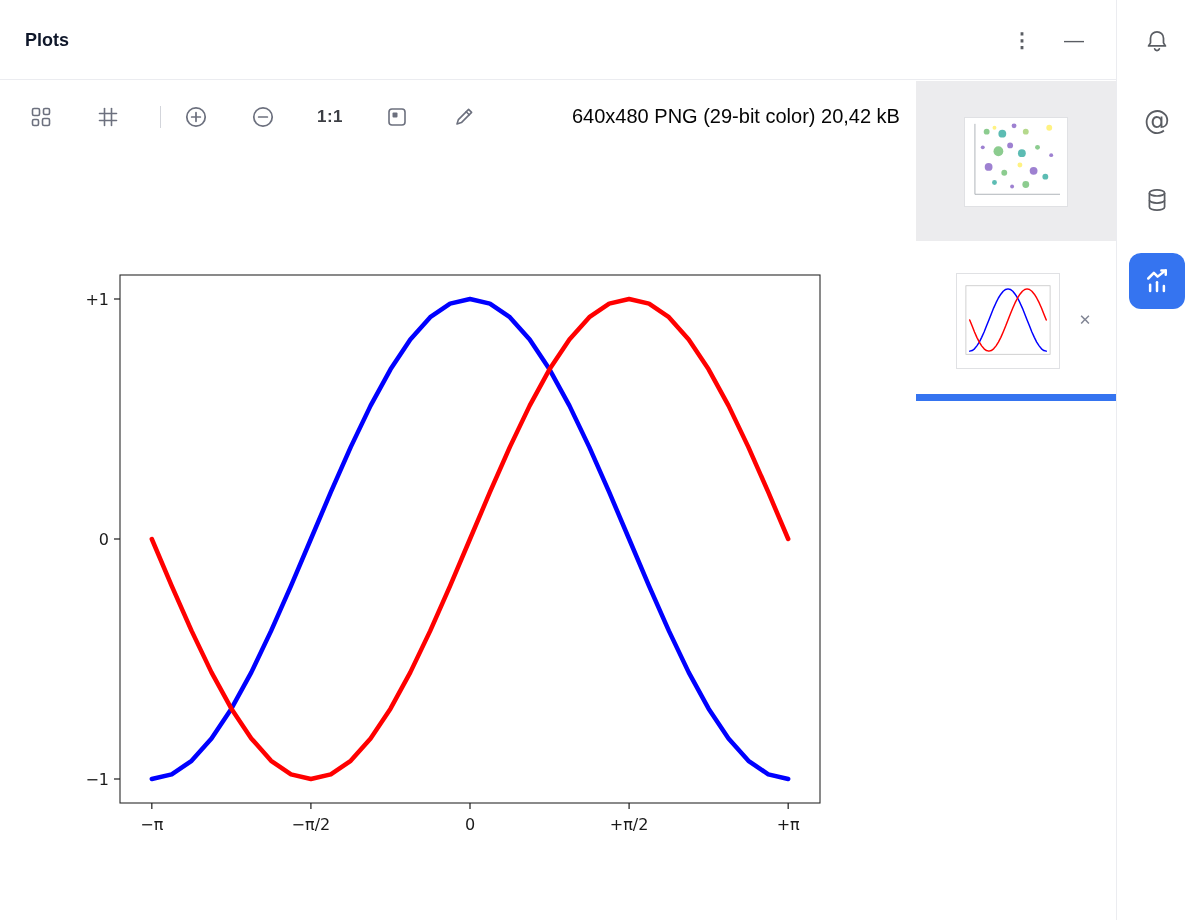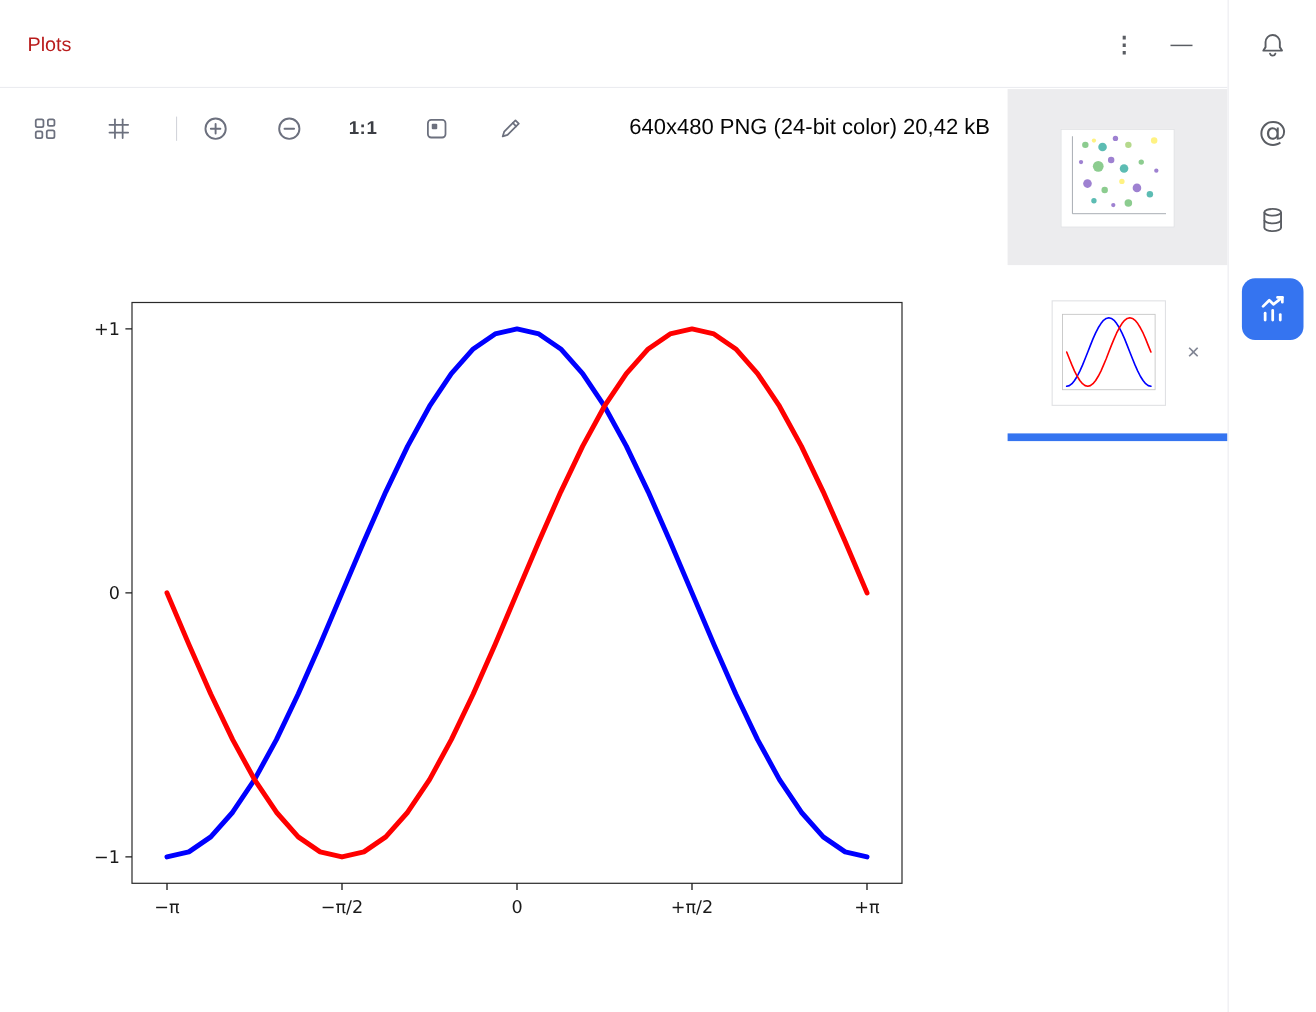--- a/index.html
+++ b/index.html
@@ -15,21 +15,21 @@
            display:flex; align-items:center; justify-content:center; }
 
   
   #header {
     position:absolute; left:0; top:0; width:1116px; height:80px;
     border-bottom:1px solid #ebecf0; background:#fff;
   }
   #panel-title {
     position:absolute; left:25px; top:0; height:80px;
     display:flex; align-items:center;
-    font-size:18px; font-weight:400; color:#b91c1c;
+    font-size:18px; font-weight:700; color:#0f172a;
   }
   .hdr-btn { position:absolute; top:26px; width:28px; height:28px; border-radius:4px; }
   #kebab-btn { left:1008px; font-size:20px; color:#5a5d63; font-weight:700; }
   #minimize-btn { left:1060px; font-size:20px; color:#5a5d63; }
 
   
   #toolbar {
     position:absolute; left:0; top:81px; width:916px; height:71px;
     display:flex; align-items:center; padding-left:26px; background:#fff;
   }
@@ -125,21 +125,21 @@
       <rect x="4" y="4" width="16" height="16" rx="3"></rect>
       <rect x="7.5" y="7.5" width="5" height="5" rx="1" fill="#6c707e" stroke="none"></rect>
     </svg>
   </button>
   <button class="tb-btn">
     <svg width="24" height="24" viewBox="0 0 24 24" fill="none" stroke="#6c707e" stroke-width="1.6" stroke-linejoin="round" stroke-linecap="round">
       <path d="M5 19l1.4-4.4L16.6 4.4l3 3L9.4 17.6 5 19z"></path>
       <line x1="14.2" y1="6.8" x2="17.2" y2="9.8"></line>
     </svg>
   </button>
-  <span id="image-info">640x480 PNG (24-bit color) 20,42 kB</span>
+  <span id="image-info">640x480 PNG (29-bit color) 20,42 kB</span>
 </div>
 
 <div id="plot-area">
   <svg id="main-plot" width="780" height="600" viewBox="0 0 780 600">
       <rect x="65" y="27" width="700" height="528" fill="#ffffff" stroke="#2a2a2a" stroke-width="1.1"></rect>
       <line x1="96.82287748133574" y1="555" x2="96.82287748133574" y2="561" stroke="#1a1a1a" stroke-width="1.2"></line>
       <text x="96.82287748133574" y="582" text-anchor="middle" class="tick-label">−π</text>
       <line x1="255.91093234562186" y1="555" x2="255.91093234562186" y2="561" stroke="#1a1a1a" stroke-width="1.2"></line>
       <text x="255.91093234562186" y="582" text-anchor="middle" class="tick-label">−π/2</text>
       <line x1="415" y1="555" x2="415" y2="561" stroke="#1a1a1a" stroke-width="1.2"></line>

